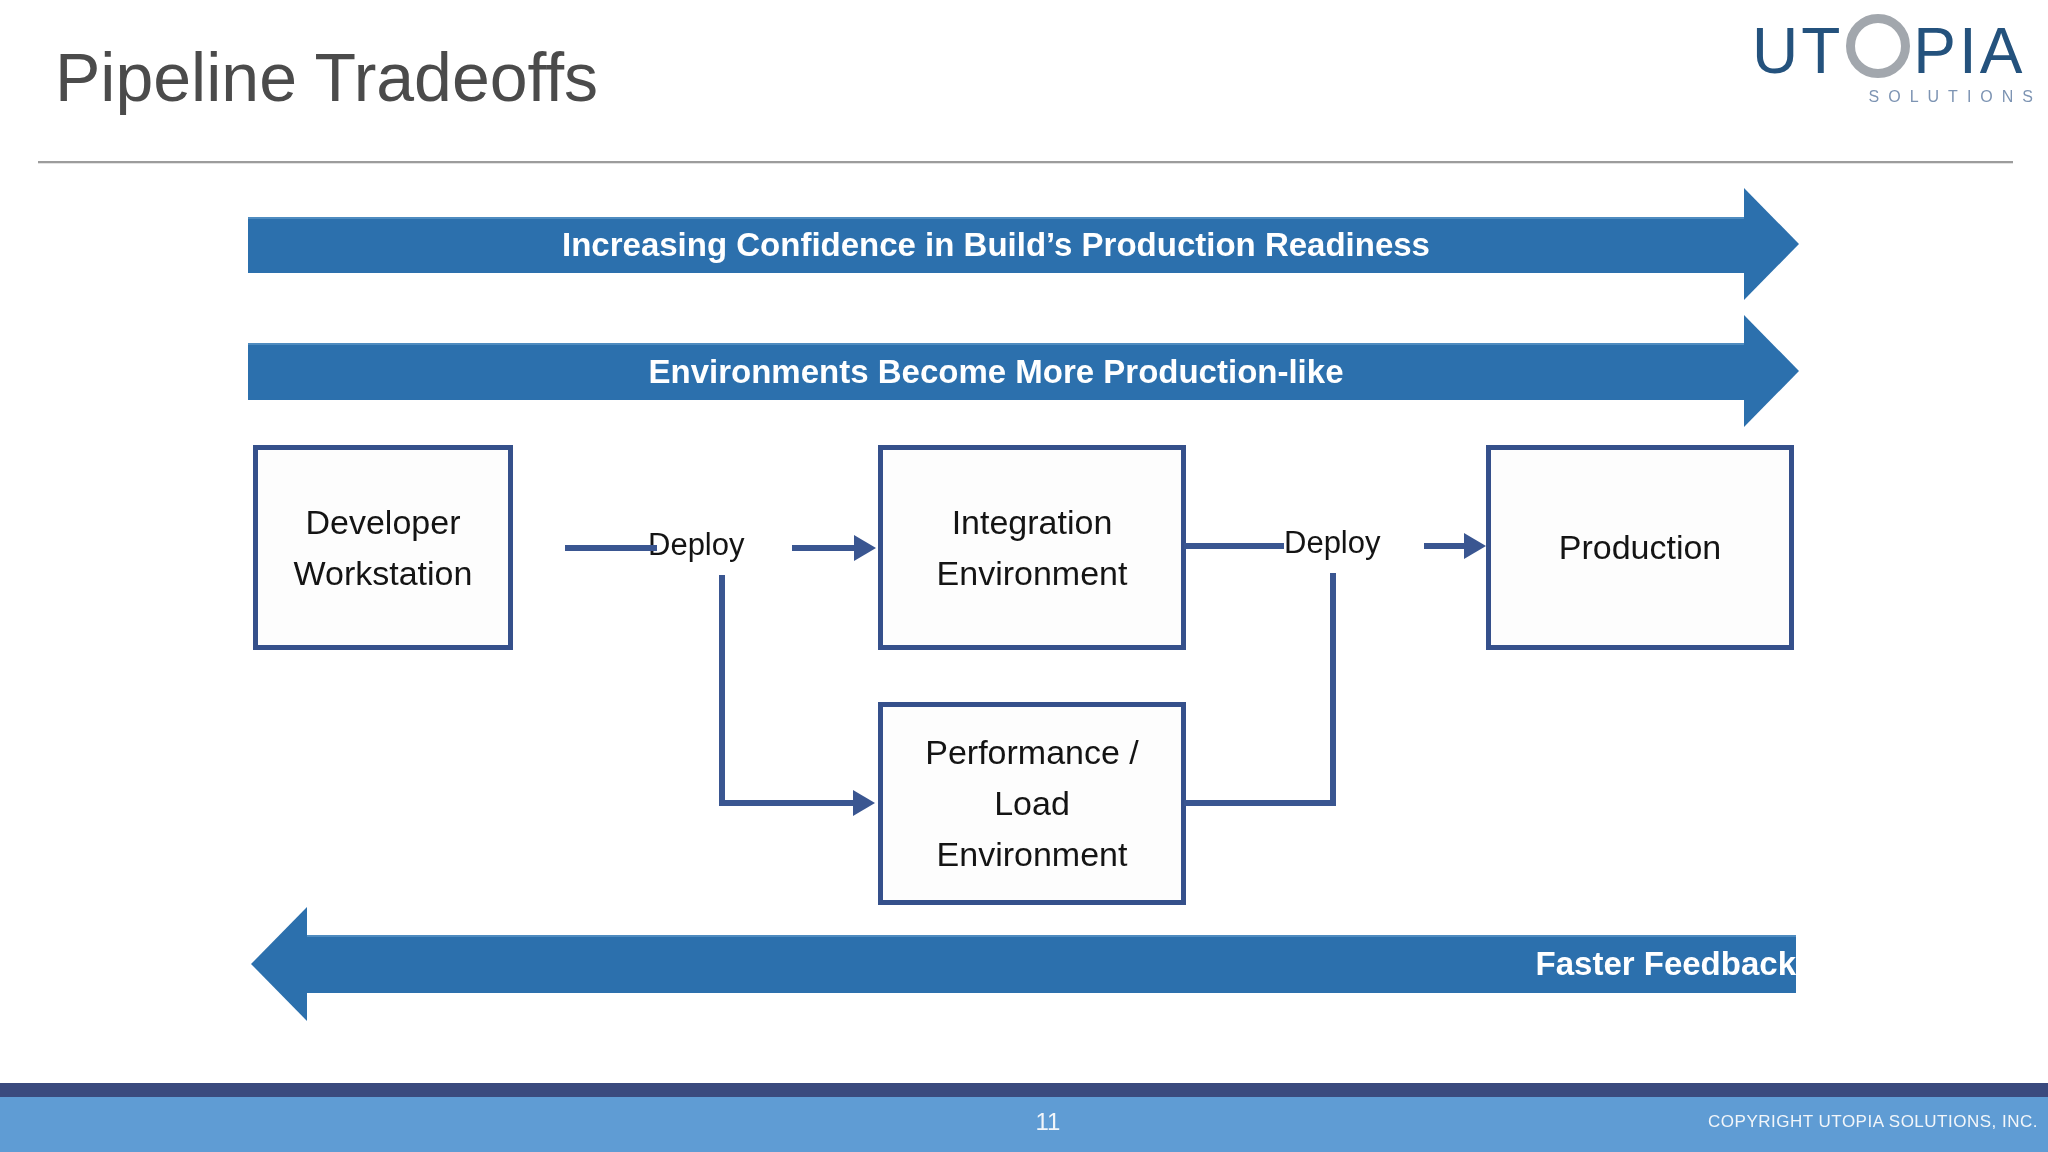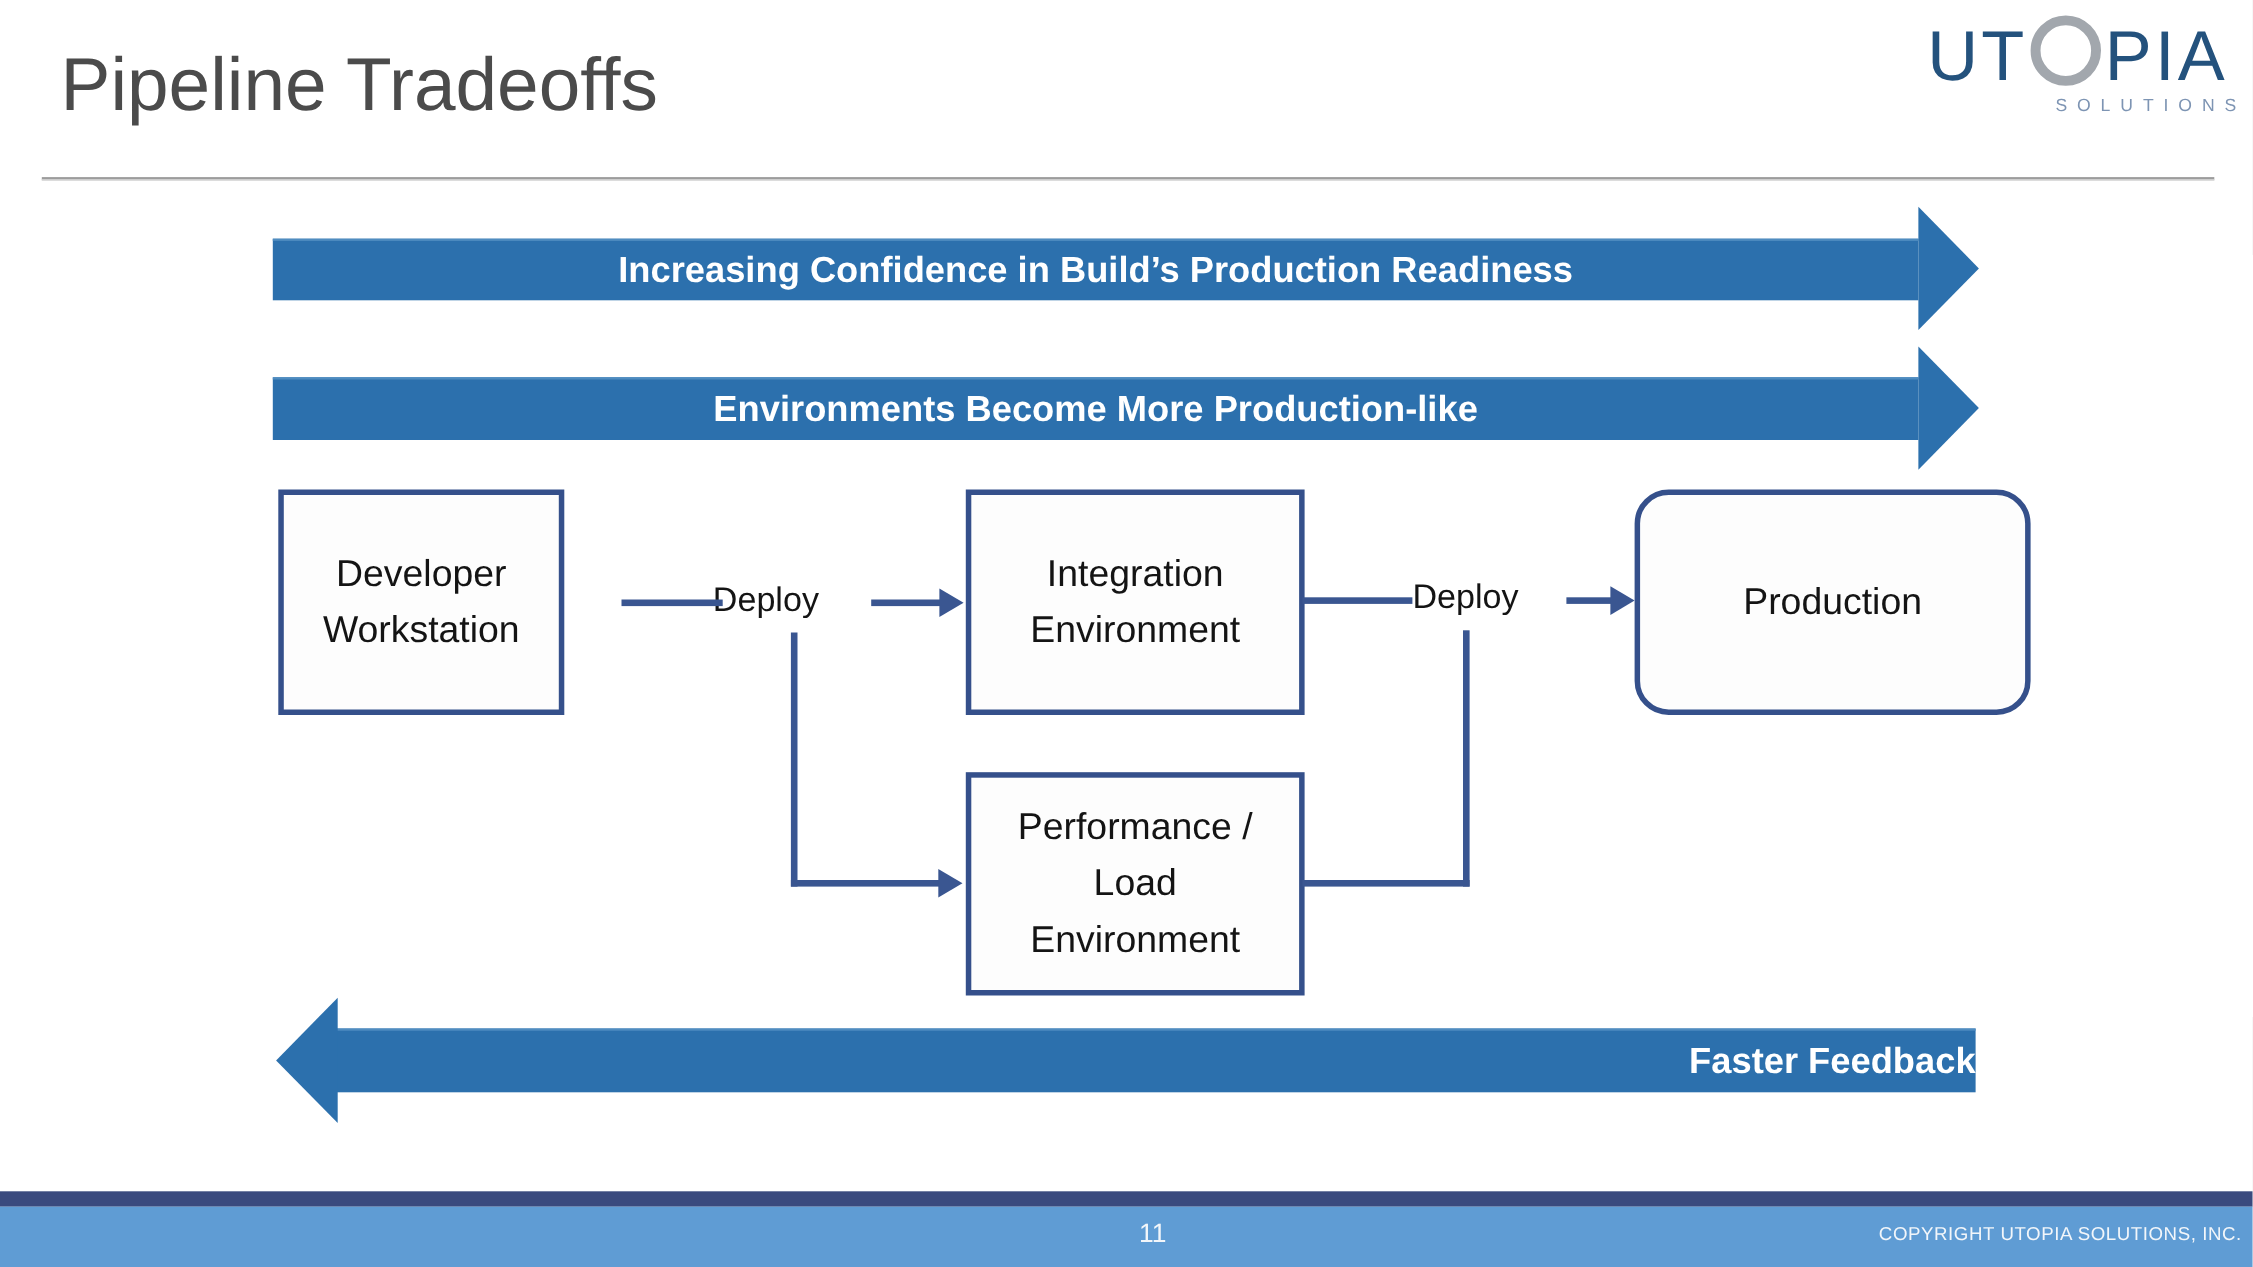--- a/index.html
+++ b/index.html
@@ -66,21 +66,21 @@
   
   .box{
     position:absolute;
     background:#fdfdfd;border:5px solid #35508b;
     display:flex;align-items:center;justify-content:center;
     font-size:34px;color:#141414;text-align:center;
     line-height:1.5;white-space:pre-line;box-sizing:border-box;
   }
   .box-developer{left:253px;top:445px;width:260px;height:205px;}
   .box-integration{left:878px;top:445px;width:308px;height:205px;}
-  .box-production{left:1486px;top:445px;width:360px;height:205px;border-radius:31px;}
+  .box-production{left:1486px;top:445px;width:308px;height:205px;}
   .box-performance{left:878px;top:702px;width:308px;height:203px;}
 
   
   .deploy{
     position:absolute;width:150px;text-align:left;
     font-size:31px;color:#141414;
   }
   .deploy-1{left:648px;top:527px;}
   .deploy-2{left:1284px;top:525px;}
 

